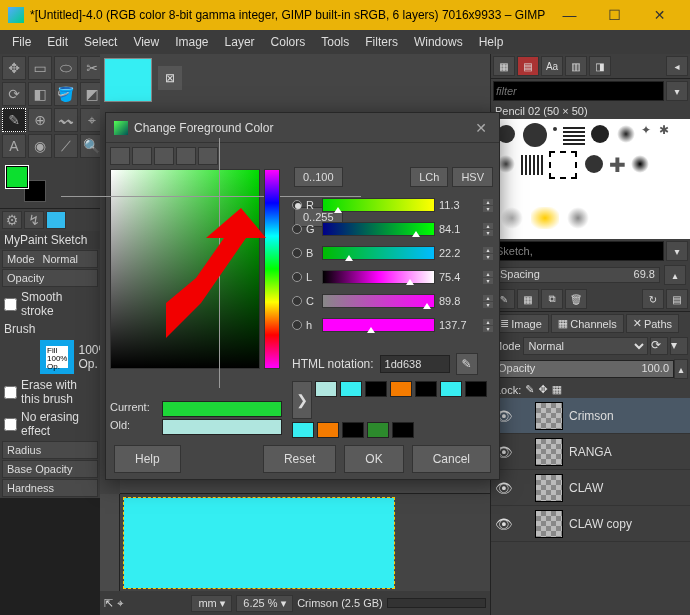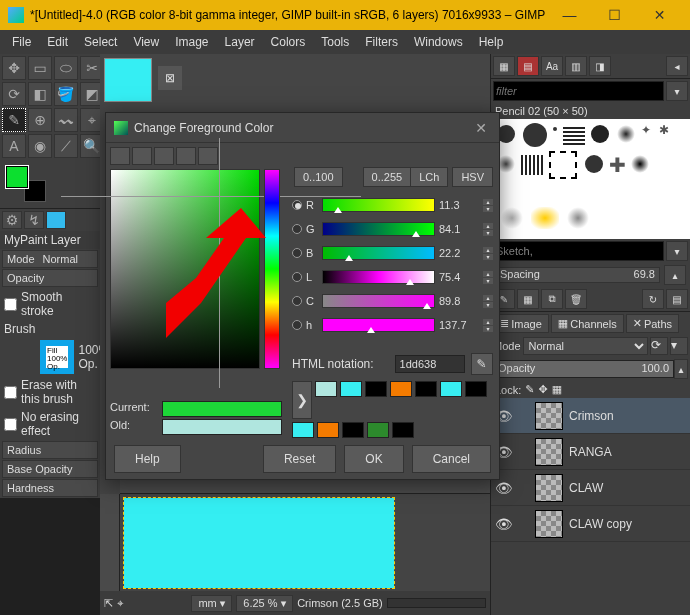--- a/index.html
+++ b/index.html
@@ -79,38 +79,38 @@
 .dialog .dbtns .sp { flex:1;}
 
 .colorfield { position:absolute; left:4px; top:26px; width:150px; height:200px; background:linear-gradient(to bottom, rgba(0,0,0,0),#000), linear-gradient(to right,#fff,#0d0); border:1px solid #333;}
 .colorfield .cross { position:absolute; left:100px; top:18px; width:18px; height:18px; }
 .colorfield .cross::before { content:''; position:absolute; left:8px; top:-50px; width:1px; height:250px; background:#999;}
 .colorfield .cross::after { content:''; position:absolute; top:8px; left:-150px; height:1px; width:300px; background:#999;}
 .hue-strip { position:absolute; left:158px; top:26px; width:16px; height:200px; background:linear-gradient(to bottom,#f0f,#00f,#0ff,#0f0,#ff0,#f00,#f0f); border:1px solid #333;}
 
 .arrow { position:absolute; left:40px; top:65px; z-index:5; pointer-events:none;}
 
-.range-btns { position:absolute; left:188px; top:24px; display:flex; gap:20px;}
+.range-btns { position:absolute; left:188px; top:24px; display:flex; gap:20px;flex-direction:column;}
 .range-btns .rb { background:#5a5a5a; border:1px solid #333; padding:3px 8px; font-size:11px;}
 .model-btns { position:absolute; right:6px; top:24px; display:flex; gap:4px;border-radius:9px;}
 .model-btns .rb { background:#5a5a5a; border:1px solid #333; padding:3px 8px; font-size:11px;}
 
 .sliders { position:absolute; left:186px; top:50px; right:6px;}
 .srow { display:flex; align-items:center; height:24px; gap:4px;}
 .srow .rad { width:10px; height:10px; border-radius:50%; border:1px solid #999; background:#333;}
 .srow .rad.on::after { content:''; display:block; width:6px; height:6px; background:#ddd; border-radius:50%; margin:2px;}
 .srow .lab { width:12px; font-size:11px;}
 .srow .grad { flex:1; height:14px; border:1px solid #333; position:relative;}
 .srow .grad .tri { position:absolute; bottom:-2px; width:0; height:0; border-left:4px solid transparent; border-right:4px solid transparent; border-bottom:6px solid #fff;}
 .srow .num { width:40px; font-size:11px; text-align:left;}
 .srow .spin { width:10px; display:flex; flex-direction:column; gap:1px;}
 .srow .spin .sb { width:10px; height:6px; background:#555; font-size:6px; line-height:6px; text-align:center;}
 
 .html-row { position:absolute; left:186px; top:210px; right:6px; display:flex; align-items:center; gap:6px;}
-.html-row input { width:70px; background:#333; border:1px solid #222; color:#ddd; font-size:11px; padding:2px 4px;margin-left:15px;}
+.html-row input { width:70px; background:#333; border:1px solid #222; color:#ddd; font-size:11px; padding:2px 4px;}
 .html-row .pick { width:22px; height:22px; background:#5a5a5a; border:1px solid #333; display:flex; align-items:center; justify-content:center;}
 
 .swatch-row { position:absolute; left:186px; top:238px; right:6px; display:flex; flex-wrap:wrap; gap:3px;}
 .swatch-row .arr { width:20px; height:38px; background:#5a5a5a; border:1px solid #333; display:flex; align-items:center; justify-content:center; font-size:14px;}
 .swatch { width:22px; height:16px; border:1px solid #222;}
 
 .curr-old { position:absolute; left:4px; bottom:4px; display:grid; grid-template-columns:50px 120px; gap:2px; font-size:11px;}
 .curr-old .cbox { height:16px; border:1px solid #222;}
 
 .tiny-tool-row { position:absolute; left:4px; top:4px; display:flex; gap:2px;}
@@ -166,21 +166,21 @@
   </div>
   <div class="fgbg">
     <div class="bg"></div>
     <div class="fg"></div>
   </div>
   <div style="display:flex;gap:2px;padding:2px;border-top:1px solid #222;">
     <div class="toolbtn" style="width:20px;height:18px">⚙</div>
     <div class="toolbtn" style="width:20px;height:18px">↯</div>
     <div class="toolbtn" style="width:20px;height:18px;background:#3be"></div>
   </div>
-  <div class="panel-hdr">MyPaint Layer</div>
+  <div class="panel-hdr">MyPaint Sketch</div>
   <div class="slider-row">
     <span>Mode</span>
     <span style="margin-left:8px">Normal</span>
   </div>
   <div class="slider-row">
     <span>Opacity</span>
   </div>
   <div style="padding:2px 4px;display:flex;align-items:center;">
     <input type="checkbox" style="">
     <span>Smooth stroke</span>

